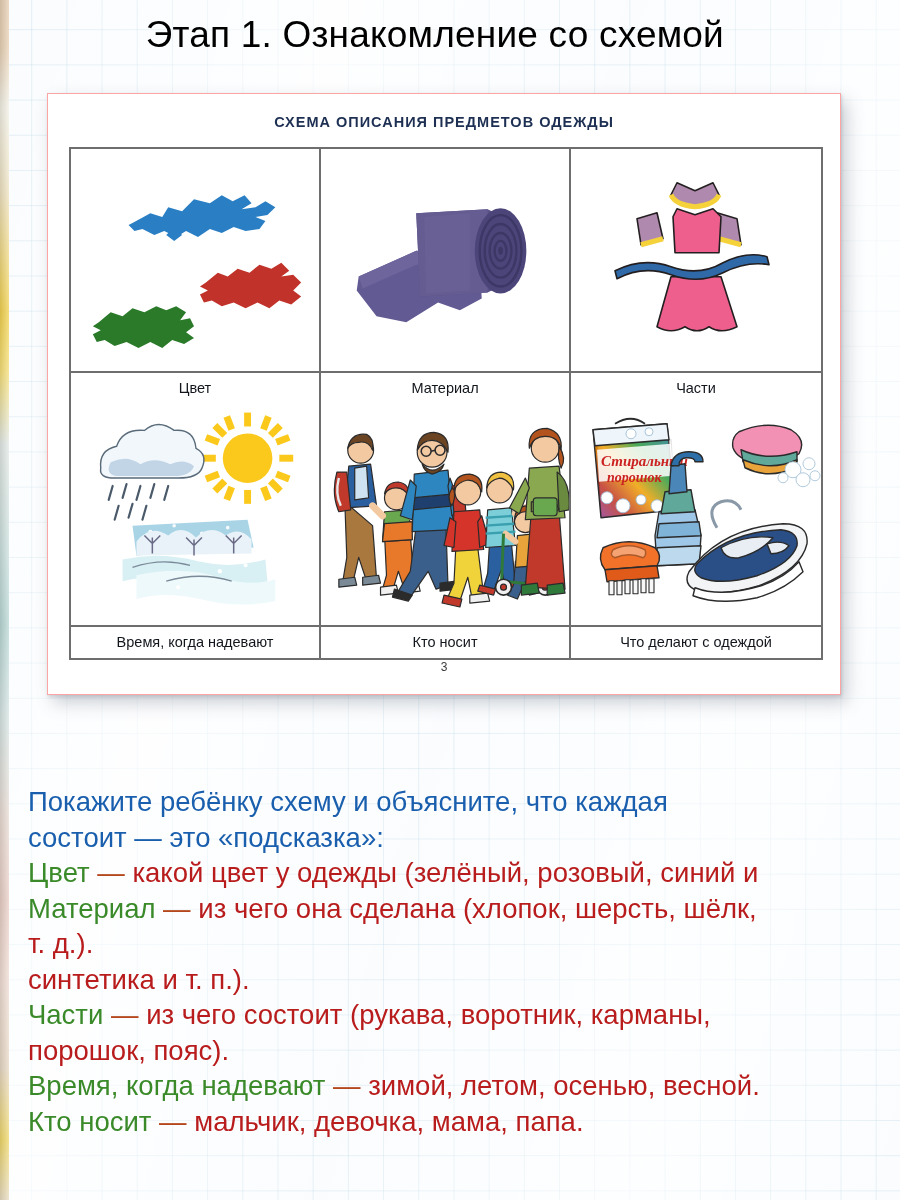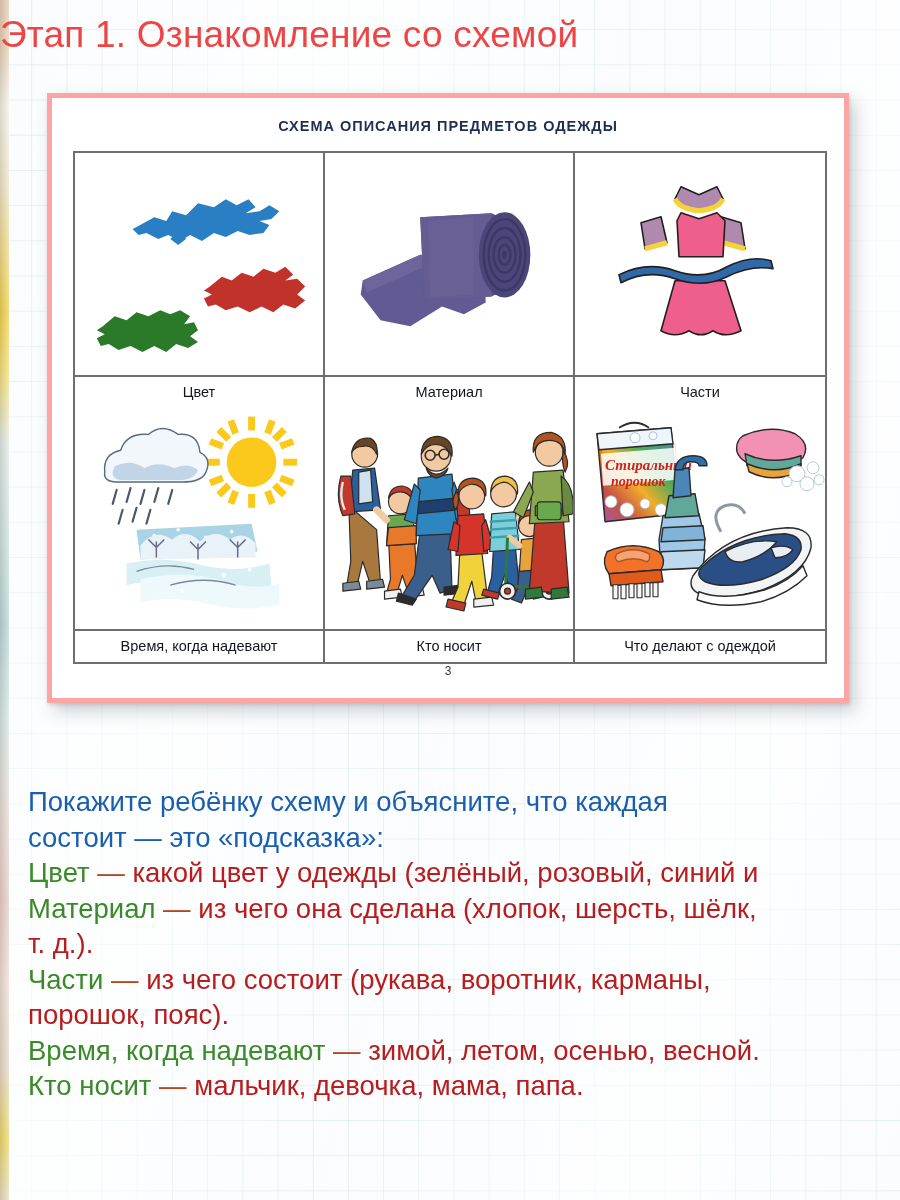--- a/index.html
+++ b/index.html
@@ -33,29 +33,29 @@
       #e3e9e6 37%, #cfe2df 45%, #b9d8d6 52%,
       #d8e6e4 60%, #e9dcd4 68%, #e9cfc6 75%,
       #f0ded4 82%, #e8d9c6 89%, #efd86a 95%, #e9ddc2 100%);
   }
   #edge-strip-hi{
     position:absolute;left:0;top:0;width:9px;height:1200px;
     background:linear-gradient(to right, rgba(0,0,0,0.10), rgba(255,255,255,0.25));
   }
   
   #title{
-    position:absolute;left:0;top:14px;width:724px;text-align:left;
-    font-size:37px;font-weight:400;color:#ef4444;letter-spacing:0.2px;
+    position:absolute;left:0;top:14px;width:724px;text-align:right;
+    font-size:37px;font-weight:400;color:#000000;letter-spacing:0.2px;
     white-space:nowrap;
   }
   
   #card{
     position:absolute;left:47px;top:93px;width:792px;height:600px;
     background:#ffffff;
-    border:5px solid #fca5a5;
+    border:1px solid #fca5a5;
     box-shadow:6px 8px 16px rgba(90,100,115,0.30), 1px 2px 3px rgba(90,100,115,0.20);
   }
   #card-title{
     position:absolute;left:0;top:20px;width:792px;text-align:center;
     font-size:14.5px;font-weight:bold;color:#1d2f52;letter-spacing:1.0px;
   }
   #grid{
     position:absolute;left:21px;top:53px;width:750px;height:509px;
     border:2px solid #6e6e6e;
     display:grid;grid-template-columns:1fr 1fr 1fr;grid-template-rows:1fr 1fr;
@@ -425,20 +425,21 @@
   <div class="line intro">состоит — это «подсказка»:</div>
 
   <div class="line">
     <span class="term">Цвет</span><span class="dash"> — </span><span class="desc">какой цвет у одежды (зелёный, розовый, синий и</span>
   </div>
   <div class="line">
     <span class="term">Материал</span><span class="dash"> — </span><span class="desc">из чего она сделана (хлопок, шерсть, шёлк,</span>
   </div>
 
   <div class="line desc">т. д.).</div>
+  <div class="line desc">синтетика и т. п.).</div>
 
   <div class="line">
     <span class="term">Части</span><span class="dash"> — </span><span class="desc">из чего состоит (рукава, воротник, карманы,</span>
   </div>
   <div class="line desc">порошок, пояс).</div>
 
   <div class="line">
     <span class="term">Время, когда надевают</span><span class="dash"> — </span><span class="desc">зимой, летом, осенью, весной.</span>
   </div>
   <div class="line">

